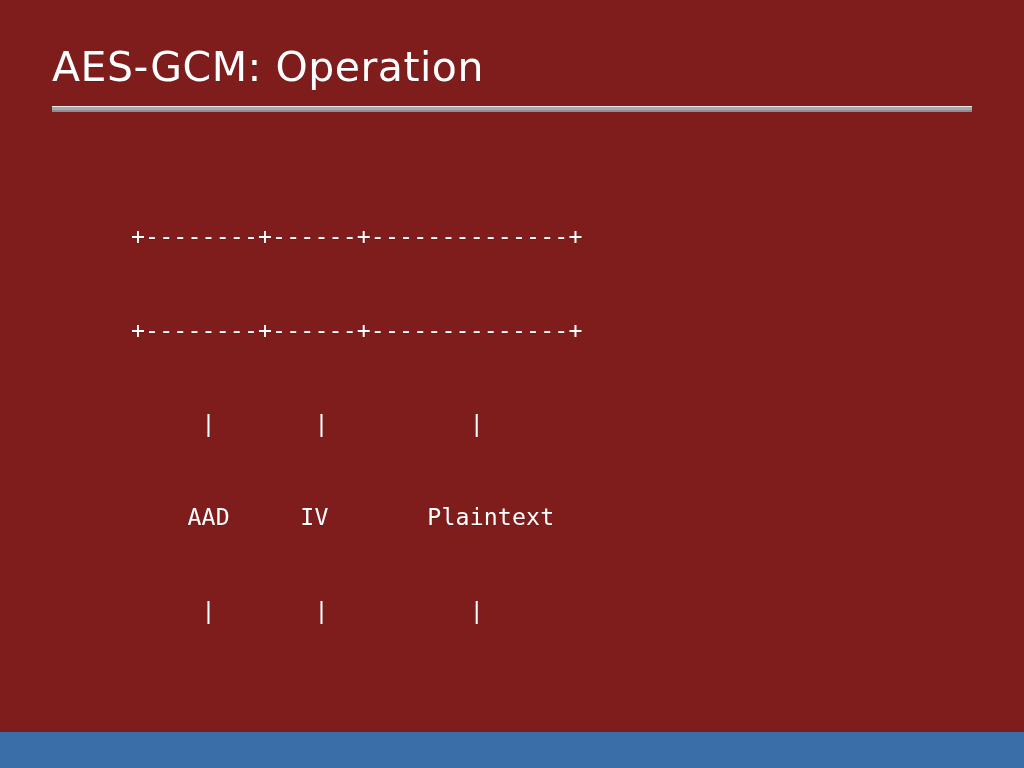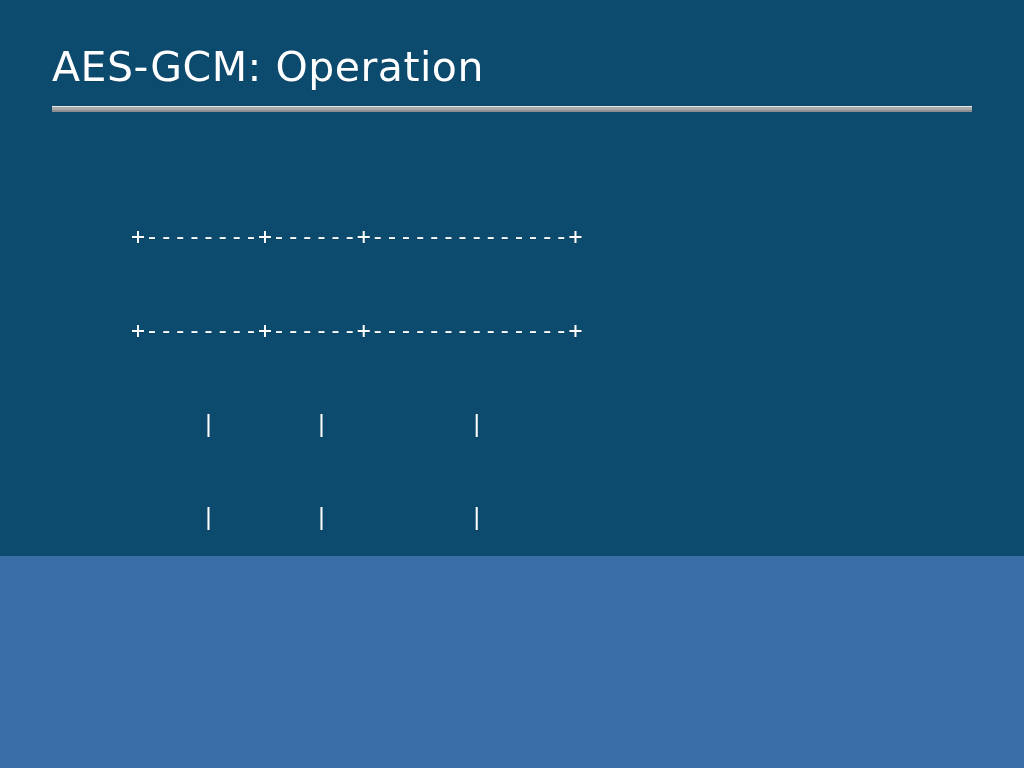--- a/index.html
+++ b/index.html
@@ -13,22 +13,22 @@
     background: #3a6ea8;
     font-family: "DejaVu Sans", sans-serif;
     overflow: hidden;
     position: relative;
   }
 
   #slide {
     position: absolute;
     left: 0; top: 0;
     width: 1024px;
-    height: 556px;
-    background: #0c4a6e;
+    height: 732px;
+    background: #7f1d1d;
   }
 
   
   #title-block {
     position: absolute;
     left: 52px;
     top: 38px;
     width: 920px;
   }
   #slide-title {
@@ -79,20 +79,21 @@
 
   <div id="title-block">
     <div id="slide-title">AES-GCM: Operation</div>
     <div id="title-rule"></div>
   </div>
 
   <div id="diagram">
     <span class="row">+--------+------+--------------+</span>
     <span class="row">+--------+------+--------------+</span>
     <span class="row">     |       |          |</span>
+    <span class="row">    AAD     IV       Plaintext</span>
     <span class="row">     |       |          |</span>
     
     
     
     
     
     
     
     
     

